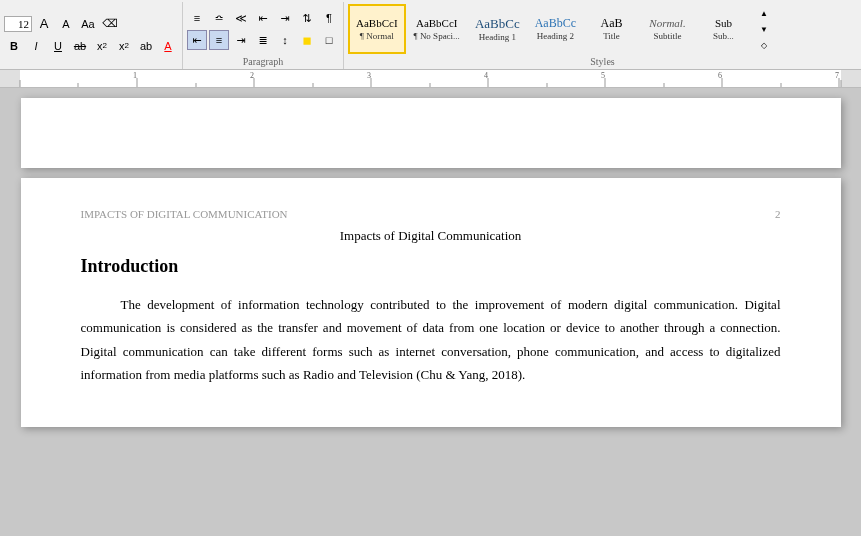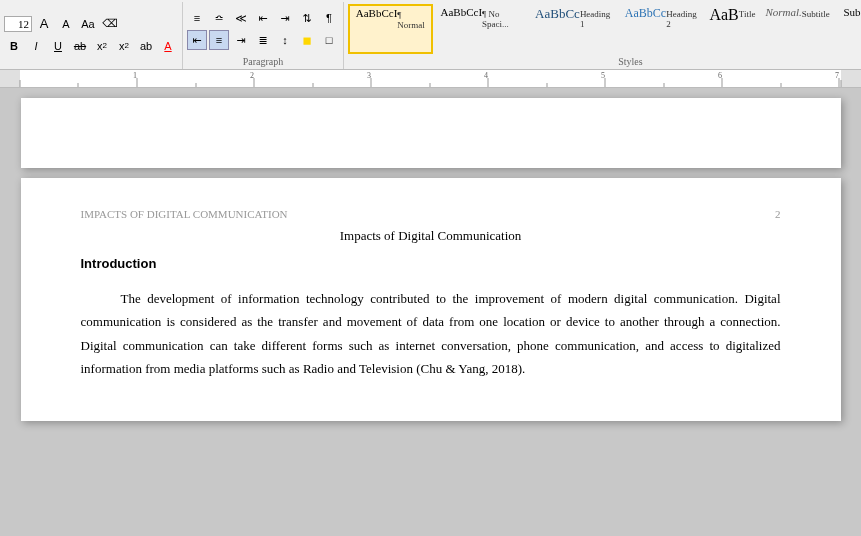--- a/index.html
+++ b/index.html
@@ -8,39 +8,40 @@
     
     .ribbon {
       background: #f0f0f0;
       border-bottom: 1px solid #bbb;
       padding: 2px 0 0 0;
       user-select: none;
     }
 
     .style-item {
       display: flex;
-      flex-direction: row;
+      flex-direction: column;
+      align-items: center;
       justify-content: center;
       padding: 2px 6px;
       cursor: pointer;
       border: 1px solid transparent;
       min-width: 55px;
       height: 50px;
     }
     .style-item.active { background: #fff2cc; border: 2px solid #f0c000; }
 
     .style-preview {
       font-size: 11px;
       line-height: 1;
     }
     .style-preview.normal { font-size: 11px; }
     .style-preview.nospace { font-size: 11px; }
     .style-preview.heading1 { font-size: 13px; color: #1f4e79; }
     .style-preview.heading2 { font-size: 12px; color: #2e74b5; }
-    .style-preview.title-style { font-size: 16px; }
+    .style-preview.title-style { font-size: 12px; }
     .style-preview.subtitle-style { font-size: 11px; color: #595959; font-style: italic; }
     .style-preview.sub-style { font-size: 11px; }
 
     .style-label {
       font-size: 9px;
       color: #333;
       margin-top: 2px;
       font-family: Liberation Serif, serif;
     }
 
@@ -91,23 +92,23 @@
     }
 
     .page-title {
       text-align: center;
       font-size: 13px;
       font-family: 'Times New Roman', serif;
       margin-bottom: 12px;
     }
 
     .section-heading {
-      font-size: 13px;
+      font-size: 18px;
       font-weight: bold;
-      font-family: Liberation Sans, sans-serif;
+      font-family: Liberation Serif, serif;
       margin-bottom: 8px;
     }
 
     .para {
       font-size: 13px;
       font-family: 'Times New Roman', serif;
       text-align: justify;
       line-height: 1.8;
       text-indent: 40px;
       margin-top: 16px;

